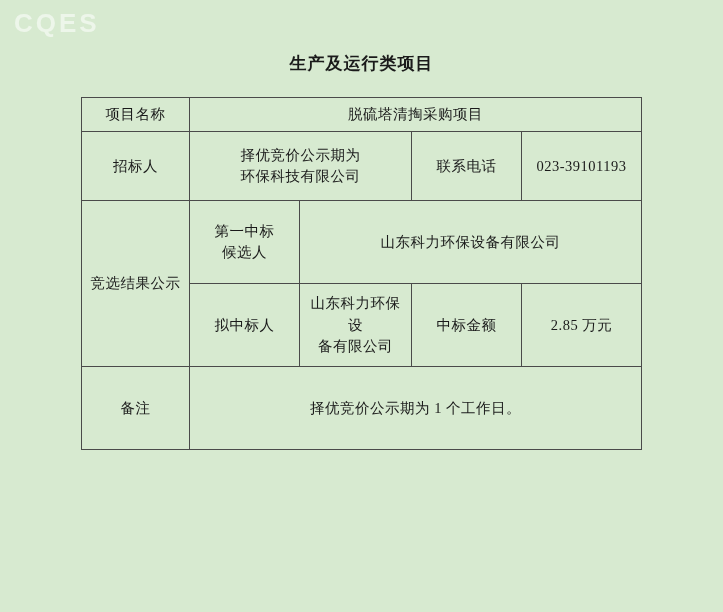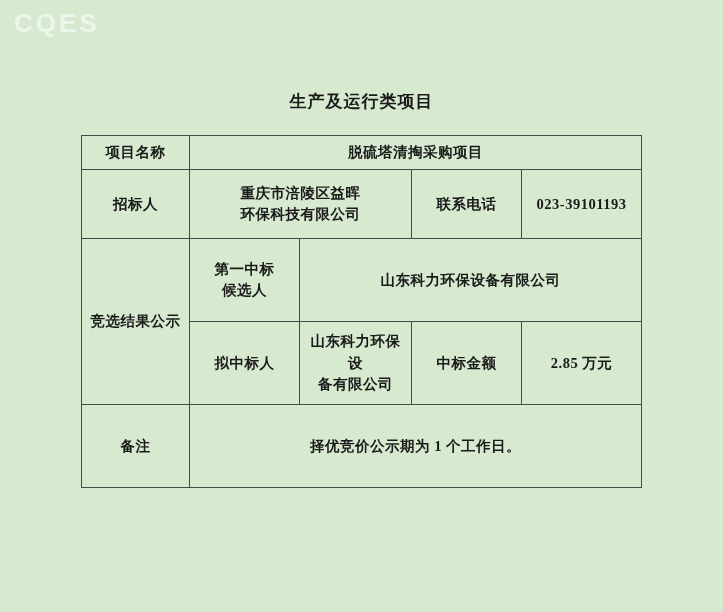--- a/index.html
+++ b/index.html
@@ -31,21 +31,21 @@
     top: 0;
     left: 0;
     width: 723px;
     height: 612px;
     box-sizing: border-box;
   }
   .header {
     text-align: center;
   }
   .doc-subtitle {
-    margin-top: 90px;
+    margin-top: 52px;
     font-size: 17px;
     font-weight: bold;
     letter-spacing: 1px;
   }
   .doc-title {
     margin-top: 14px;
     font-size: 25px;
     font-weight: bold;
     letter-spacing: 3px;
   }
@@ -53,21 +53,20 @@
     margin-top: 22px;
     font-size: 16px;
     font-weight: bold;
     letter-spacing: 1px;
   }
   table.main {
     margin: 22px auto 16px auto;
     width: 560px;
     border-collapse: collapse;
     table-layout: fixed;
-    font-weight: bold;
   }
   table.main td {
     border: 1px solid #4a4a4a;
     text-align: center;
     vertical-align: middle;
     font-size: 14.5px;
     padding: 6px 6px;
     line-height: 1.45;
     letter-spacing: 0.5px;
   }
@@ -107,21 +106,21 @@
       <col style="width:110px">
       <col style="width:120px">
     </colgroup>
     <tbody>
       <tr>
         <td class="label">项目名称</td>
         <td colspan="4">脱硫塔清掏采购项目</td>
       </tr>
       <tr>
         <td class="label cell-tall">招标人</td>
-        <td colspan="2" class="nowrap-break cell-tall">重庆市涪陵区益晖
+        <td colspan="2" class="nowrap-break cell-tall">择优竞价公示期为
 环保科技有限公司</td>
         <td class="cell-tall">联系电话</td>
         <td class="cell-tall">023-39101193</td>
       </tr>
       <tr>
         <td class="label" rowspan="2">竞选结果公示</td>
         <td class="nowrap-break cell-xtall">第一中标
 候选人</td>
         <td colspan="3">山东科力环保设备有限公司</td>
       </tr>

